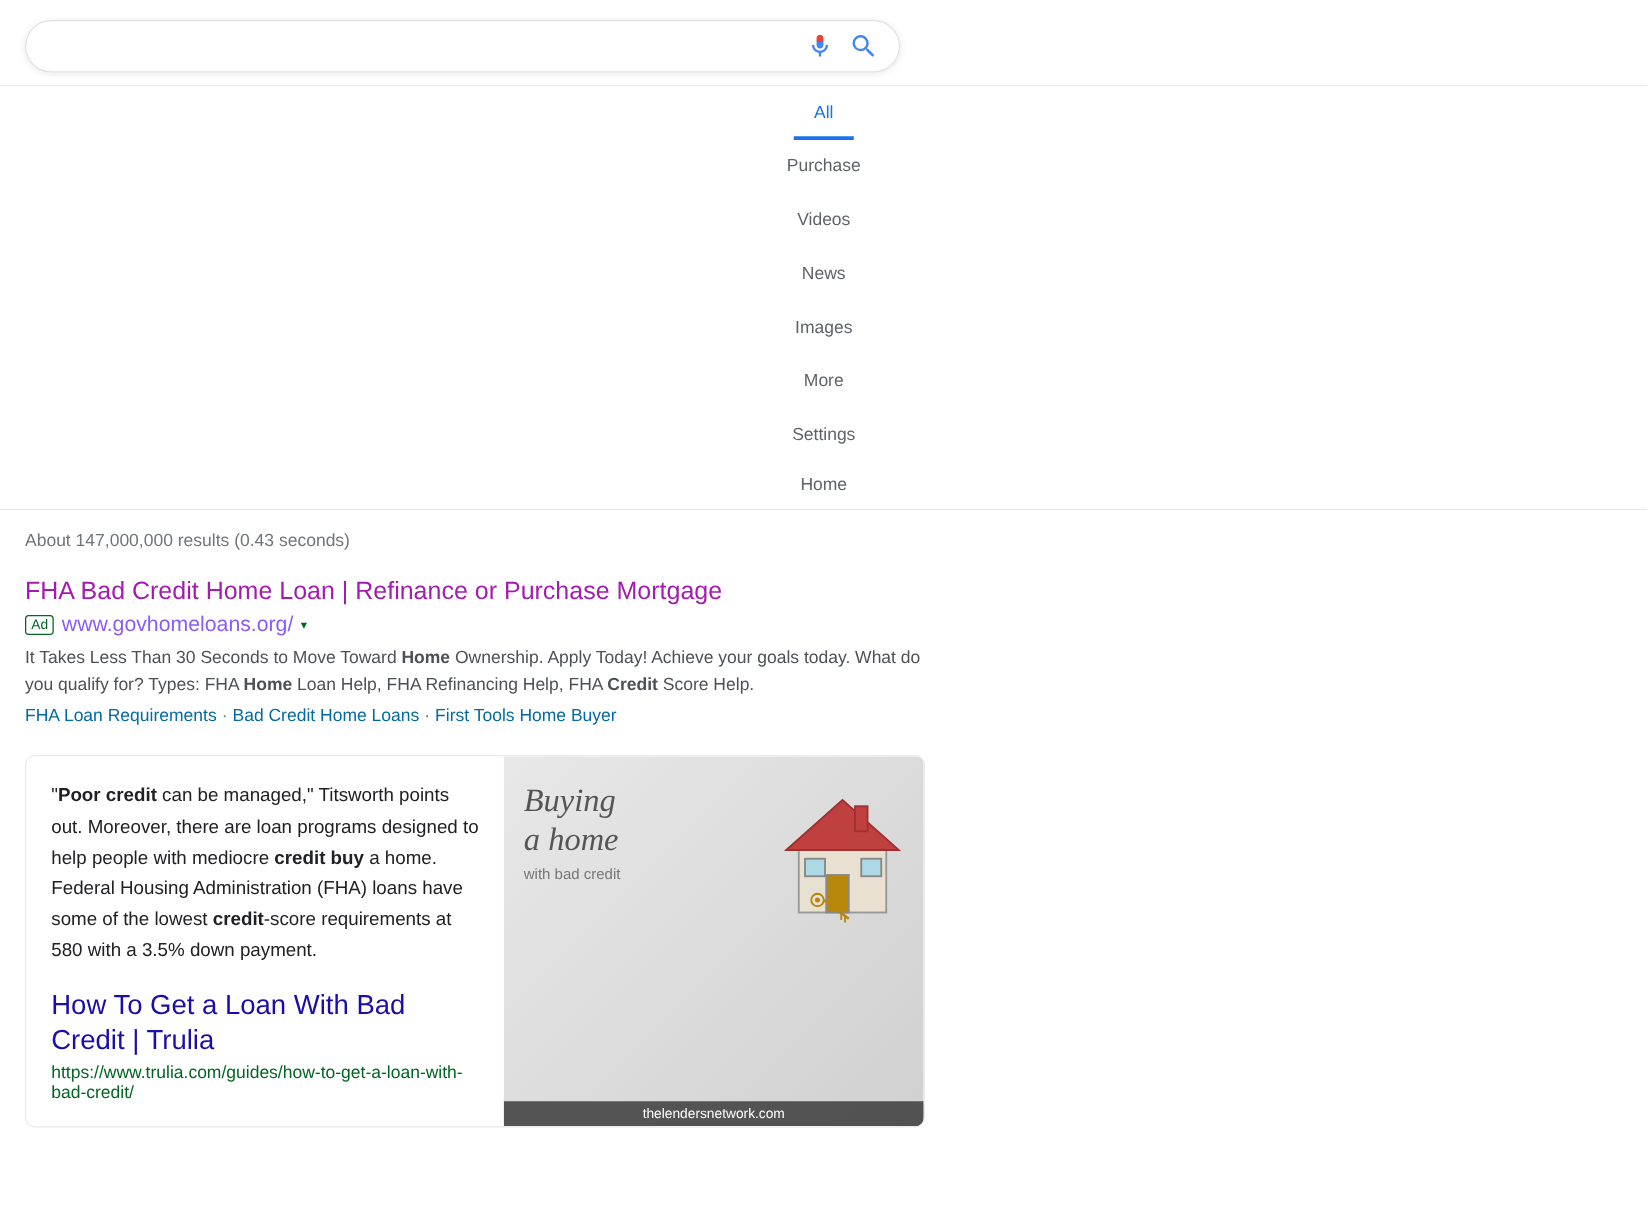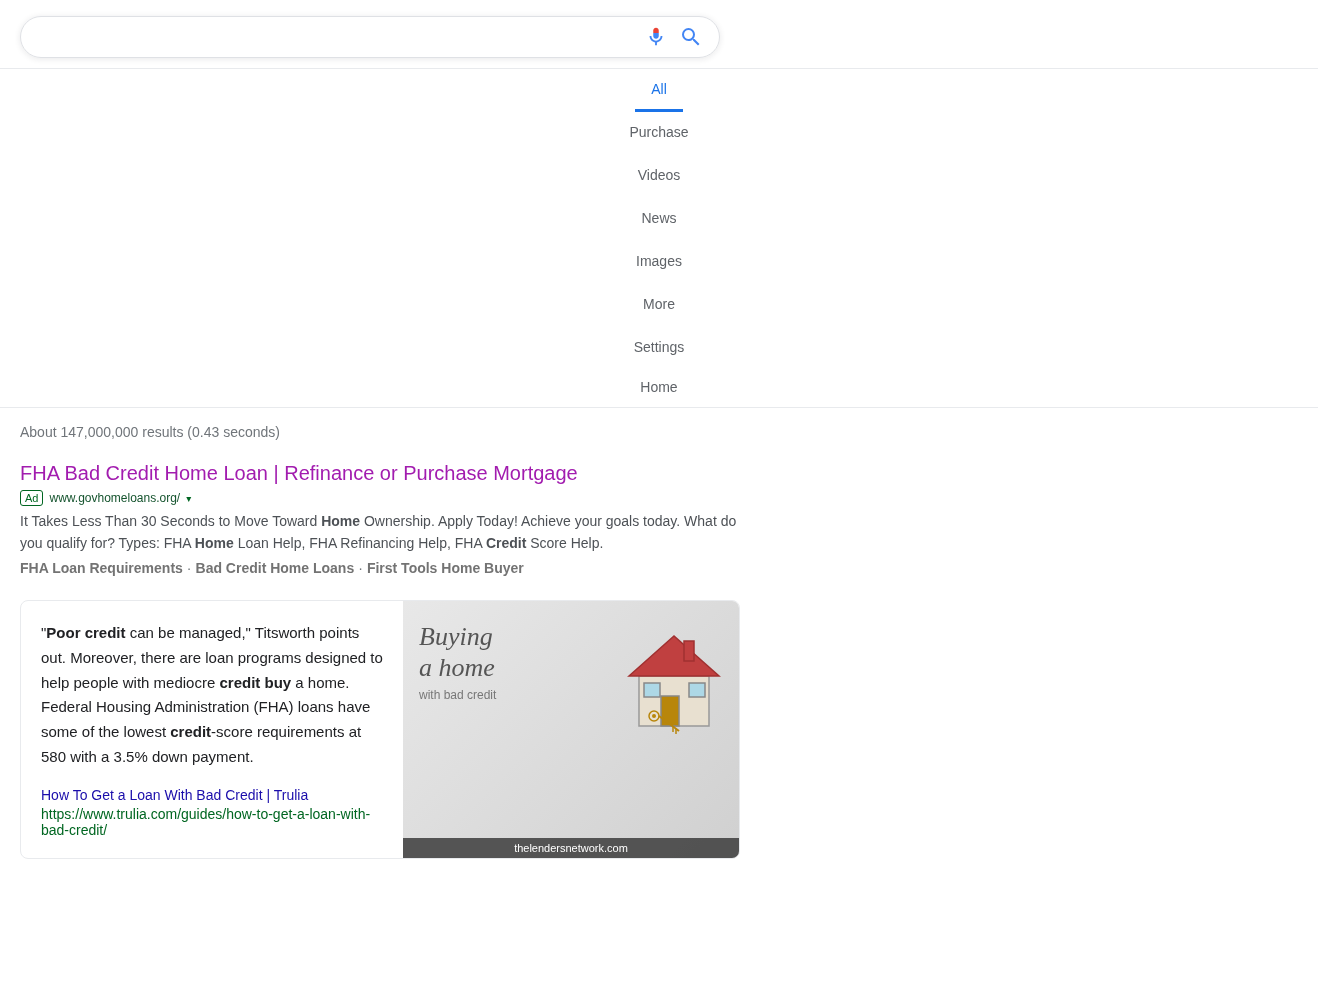--- a/index.html
+++ b/index.html
@@ -123,22 +123,22 @@
     .ad-badge {
       display: inline-block;
       border: 1px solid #006621;
       color: #006621;
       font-size: 11px;
       padding: 1px 4px;
       border-radius: 3px;
       font-weight: 400;
     }
     .ad-url {
-      color: #14532d;
-      font-size: 12px;
+      color: #8b5cf6;
+      font-size: 17px;
     }
     .ad-dropdown {
       color: #006621;
       font-size: 10px;
       cursor: pointer;
     }
     .ad-description {
       font-size: 14px;
       color: #4d5156;
       line-height: 1.58;
@@ -147,25 +147,24 @@
     .ad-description strong {
       color: #4d5156;
       font-weight: 700;
     }
     .ad-sitelinks {
       display: flex;
       gap: 4px;
       flex-wrap: wrap;
     }
     .ad-sitelink {
-      color: #737373;
+      color: #0369a1;
       font-size: 14px;
       text-decoration: none;
       cursor: pointer;
-      font-weight: bold;
     }
     .sitelink-separator {
       color: #70757a;
       font-size: 14px;
     }
 
     
     .info-card {
       border: 1px solid #e8eaed;
       border-radius: 8px;
@@ -182,21 +181,21 @@
       font-size: 15px;
       color: #202124;
       line-height: 1.65;
       margin-bottom: 16px;
     }
     .info-card-text strong {
       font-weight: 700;
     }
     .info-card-link {
       color: #1a0dab;
-      font-size: 14px;
+      font-size: 22px;
       text-decoration: none;
       display: block;
       line-height: 1.3;
       margin-bottom: 2px;
     }
     .info-card-link-url {
       color: #006621;
       font-size: 14px;
     }
     .info-card-image {

